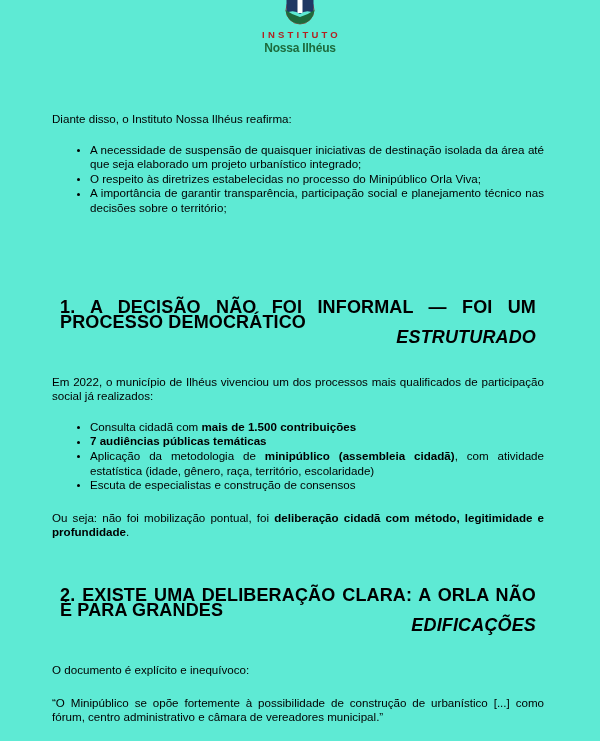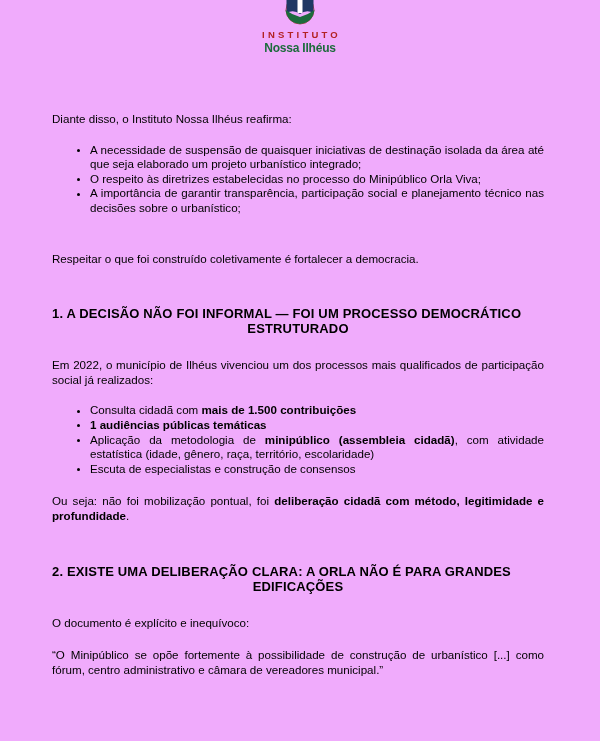--- a/index.html
+++ b/index.html
@@ -13,21 +13,21 @@
     overflow: hidden;
     font-family: "Liberation Sans", sans-serif;
     color: #000000;
     -webkit-font-smoothing: antialiased;
   }
 
   .page {
     position: relative;
     width: 600px;
     height: 741px;
-    background: #f0abfc;
+    background: #5eead4;
     box-sizing: border-box;
   }
 
   
   .logo-header {
     position: absolute;
     top: 0;
     left: 0;
     width: 600px;
     height: 62px;
@@ -104,31 +104,32 @@
     left: 25px;
     top: 6.2px;
     width: 3px;
     height: 3px;
     background: #000;
     border-radius: 50%;
   }
   ul.bullets.tight > li { margin-bottom: 0px; }
 
   h2.section-heading {
-    margin: 0;
-    font-size: 13px;
+    margin: 8px;
+    font-size: 18px;
     line-height: 15px;
     font-weight: bold;
     text-align: justify;
     text-justify: inter-word;
     letter-spacing: 0.15px;
   }
   h2.section-heading > span.lastline {
     display: block;
-    text-align: center;
+    text-align: right;
+    font-style: italic;
   }
 
   b, strong { font-weight: bold; }
 
   .nojust { text-align: left; }
 </style>
 </head>
 <body>
 
 <div class="page">
@@ -155,49 +156,48 @@
 
   <div class="content">
 
     <p class="para nojust">Diante disso, o Instituto Nossa Ilhéus reafirma:</p>
 
     <div class="sp-16"></div>
 
     <ul class="bullets tight">
       <li>A necessidade de suspensão de quaisquer iniciativas de destinação isolada da área até que seja elaborado um projeto urbanístico integrado;</li>
       <li>O respeito às diretrizes estabelecidas no processo do Minipúblico Orla Viva;</li>
-      <li>A importância de garantir transparência, participação social e planejamento técnico nas decisões sobre o urbanístico;</li>
+      <li>A importância de garantir transparência, participação social e planejamento técnico nas decisões sobre o território;</li>
     </ul>
 
     <div class="sp-18"></div>
 
 
     <div class="sp-18"></div>
 
-    <p class="para nojust">Respeitar o que foi construído coletivamente é fortalecer a democracia.</p>
 
     <div class="sp-40"></div>
 
     <h2 class="section-heading">
       <span>1. A DECISÃO NÃO FOI INFORMAL — FOI UM PROCESSO DEMOCRÁTICO</span>
       <span class="lastline">ESTRUTURADO</span>
     </h2>
 
     <div class="sp-22"></div>
 
     <p class="para">Em 2022, o município de Ilhéus vivenciou um dos processos mais qualificados de participação social já realizados:</p>
 
     <div class="sp-16"></div>
 
     <ul class="bullets tight">
       <li>
         <span>Consulta cidadã com </span><b>mais de 1.500 contribuições</b><span></span>
       </li>
       <li>
-        <span></span><b>1 audiências públicas temáticas</b><span></span>
+        <span></span><b>7 audiências públicas temáticas</b><span></span>
       </li>
       <li>
         <span>Aplicação da metodologia de </span><b>minipúblico (assembleia cidadã)</b><span>, com atividade estatística (idade, gênero, raça, território, escolaridade)</span>
       </li>
       <li>
         <span>Escuta de especialistas e construção de consensos</span><b></b><span></span>
       </li>
     </ul>
 
     <div class="sp-18"></div>

